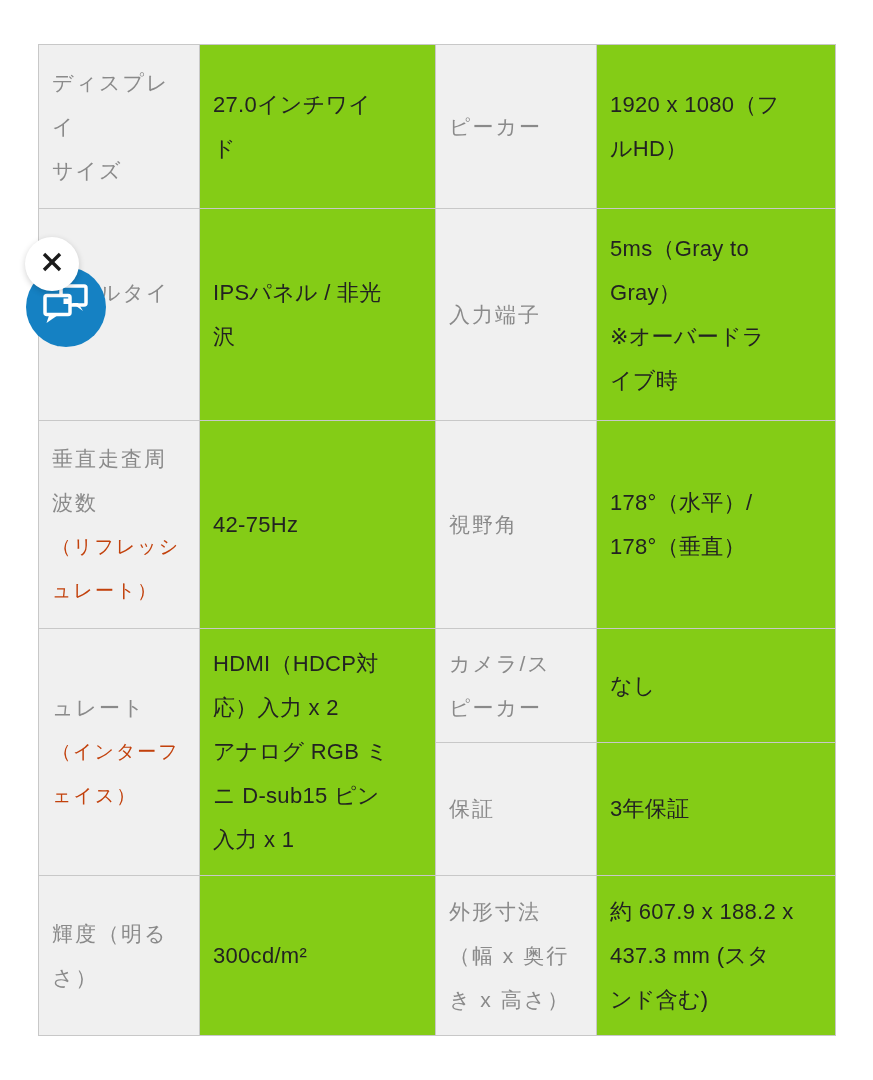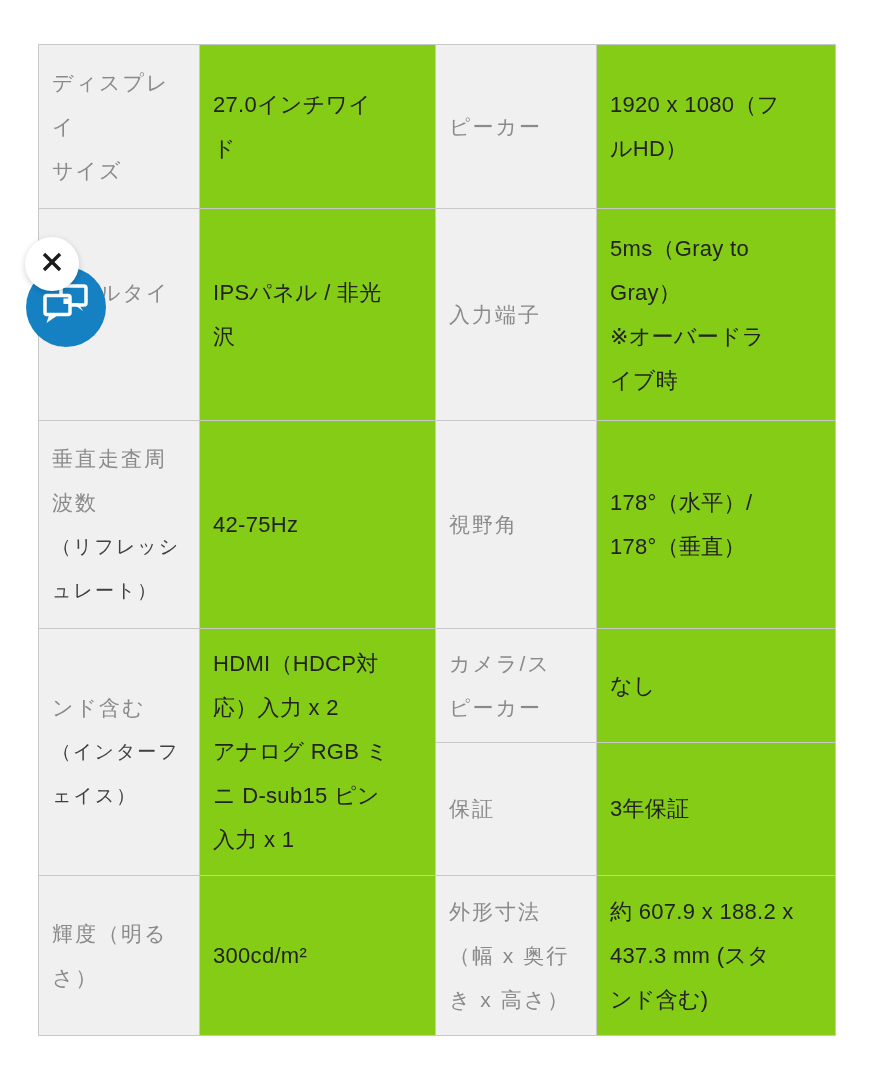--- a/index.html
+++ b/index.html
@@ -11,21 +11,21 @@
     position:absolute;left:38px;top:44px;
     border-collapse:collapse;table-layout:fixed;
   }
   .spec th,.spec td{
     border:1px solid #c8c8c8;vertical-align:middle;padding:6px 13px;box-sizing:border-box;
   }
   .spec th.lbl{
     background:#f0f0f0;font-weight:400;text-align:left;
     color:#8a8a8a;font-size:21px;line-height:44px;letter-spacing:2px;
   }
-  .lbl-sub{display:block;font-size:19px;color:#404040;line-height:44px;letter-spacing:2px;}
+  .lbl-sub{display:block;font-size:19px;color:#c2410c;line-height:44px;letter-spacing:2px;}
   .spec td.val{
     background:#84cc16;color:#222222;font-size:22px;line-height:44px;letter-spacing:0.3px;
   }
   tr.r1{height:164px}
   tr.r2{height:212px}
   tr.r3{height:208px}
   tr.r4a{height:114px}
   tr.r4b{height:133px}
   tr.r5{height:160px}
   col.c-lbl1{width:161px}
@@ -94,21 +94,21 @@
       </td>
       <th class="lbl">
         <span class="lbl-main">視野角</span>
       </th>
       <td class="val">
         <span>178°（水平）/<br>178°（垂直）</span>
       </td>
     </tr>
     <tr class="r4a">
       <th class="lbl" rowspan="2">
-        <span class="lbl-main">ンド含む</span>
+        <span class="lbl-main">ュレート</span>
         <span class="lbl-sub">（インターフ<br>ェイス）</span>
       </th>
       <td class="val" rowspan="2">
         <span>HDMI（HDCP対<br>応）入力 x 2<br>アナログ RGB ミ<br>ニ D-sub15 ピン<br>入力 x 1</span>
       </td>
       <th class="lbl">
         <span class="lbl-main">カメラ/ス<br>ピーカー</span>
       </th>
       <td class="val">
         <span>なし</span>

